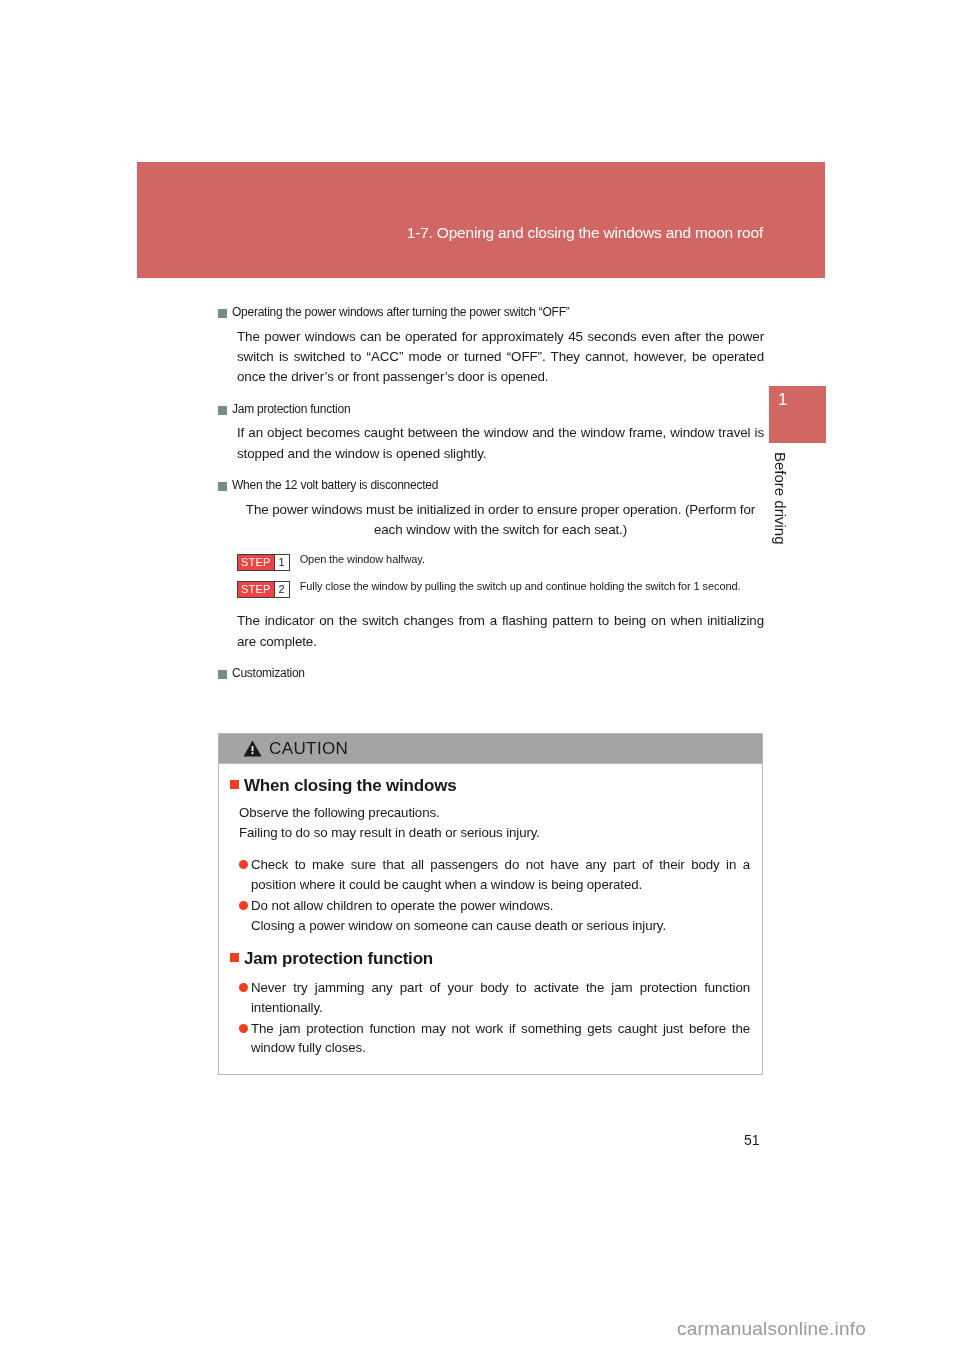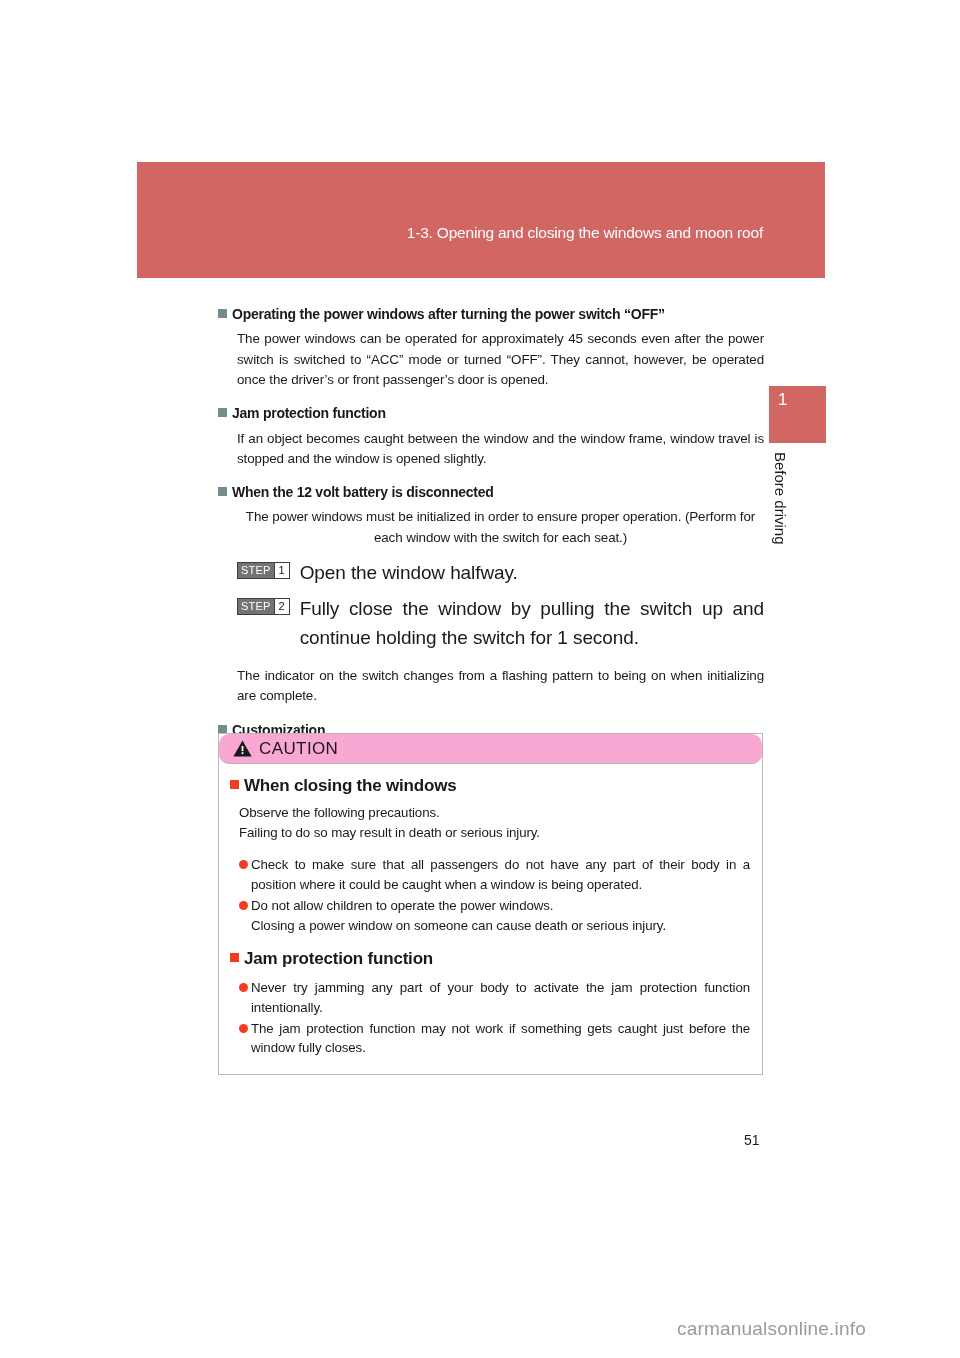--- a/index.html
+++ b/index.html
@@ -67,22 +67,22 @@
   .content {
     position: absolute;
     left: 218px;
     top: 305px;
     width: 546px;
   }
 
   .sec-head {
     display: flex;
     align-items: flex-start;
-    font-size: 14px;
-    font-weight: bold;
+    font-size: 12px;
+    font-weight: normal;
     letter-spacing: -0.25px;
     margin-top: 14px;
     line-height: 1.3;
   }
   .sec-head:first-child { margin-top: 0; }
   .sq {
     display: inline-block;
     width: 9px;
     height: 9px;
     background: #718d8d;
@@ -110,61 +110,60 @@
   }
   .step-badge {
     flex: 0 0 auto;
     display: flex;
     align-items: stretch;
     border: 1px solid #3d3d3d;
     height: 15px;
     margin-top: 3px;
   }
   .step-badge .word {
-    background: #737373;
+    background: #ef4444;
     color: #ffffff;
     font-size: 11px;
     line-height: 15px;
     padding: 0 3px 0 3px;
     letter-spacing: 0.2px;
   }
   .step-badge .num {
     background: #ffffff;
     color: #1a1a1a;
     font-size: 11px;
     line-height: 15px;
     padding: 0 4px;
     border-left: 1px solid #3d3d3d;
   }
   .step-text {
     margin-left: 10px;
-    font-size: 19px;
+    font-size: 11px;
     line-height: 1.52;
     letter-spacing: -0.1px;
     text-align: justify;
   }
 
   
   .caution-box {
     position: absolute;
     left: 218px;
     top: 733px;
     width: 545px;
     border: 1px solid #b9b9b9;
     background: #ffffff;
     box-sizing: border-box;
   }
   .caution-head {
-    background: #f9a8d4;
+    background: #a3a3a3;
     border-bottom: 1px solid #b9b9b9;
     height: 29px;
     display: flex;
     align-items: center;
-    padding-left: 14px;
-    border-radius: 10px;
+    padding-left: 24px;
   }
   .warn-tri { display: block; }
   .caution-title {
     margin-left: 7px;
     font-size: 17px;
     letter-spacing: 0.4px;
     color: #1a1a1a;
   }
   .caution-body {
     padding: 12px 12px 16px 11px;
@@ -218,21 +217,21 @@
     font-size: 19px;
     color: #9a9a9a;
     letter-spacing: 0.2px;
     font-family: "Liberation Sans", sans-serif;
   }
 </style>
 </head>
 <body>
 
 <div class="header-band">
-  <div class="header-band-title">1-3. Opening and closing the windows and moon roof</div>
+  <div class="header-band-title">1-7. Opening and closing the windows and moon roof</div>
 </div>
 
 <div class="side-tab">
   <span class="side-tab-number">1</span>
 </div>
 <div class="side-tab-label">Before driving</div>
 
 <div class="content">
 
   <div class="sec-head">

